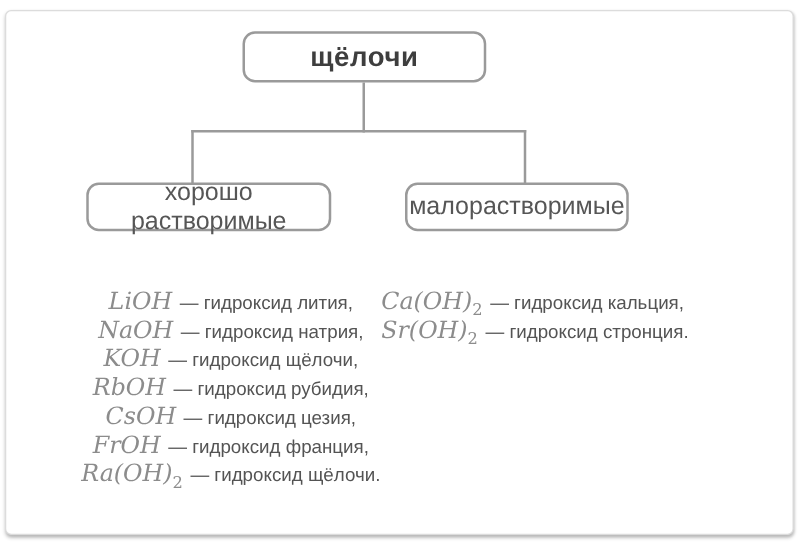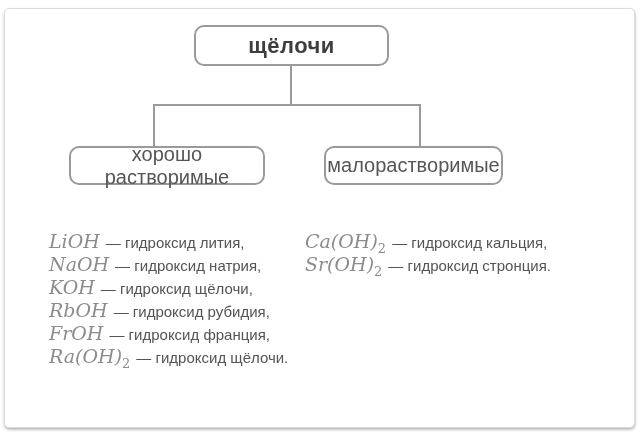--- a/index.html
+++ b/index.html
@@ -58,21 +58,21 @@
     background: var(--connector);
   }
   .conn.v1 { left: 285px; top: 57px;  width: 2px;   height: 40px; }
   .conn.h  { left: 148px; top: 95px;  width: 268px; height: 2px; }
   .conn.v2 { left: 148px; top: 95px;  width: 2px;   height: 44px; }
   .conn.v3 { left: 414px; top: 95px;  width: 2px;   height: 44px; }
   .legend-col {
     position: absolute;
     top: 221px;
   }
-  .legend-col.left  { left: 44px; }
+  .legend-col.left  { left: 60px; text-align: center; }
   .legend-col.right { left: 300px; }
   .legend-line {
     height: 23px;
     line-height: 23px;
     white-space: nowrap;
   }
   .formula {
     font-family: "DejaVu Serif", serif;
     font-style: italic;
     font-size: 19px;
@@ -124,20 +124,23 @@
   </div>
 
   <div class="legend-line">
     <span class="formula"><span class="fm">KOH</span></span><span class="desc">— гидроксид щёлочи,</span>
   </div>
 
   <div class="legend-line">
     <span class="formula"><span class="fm">RbOH</span></span><span class="desc">— гидроксид рубидия,</span>
   </div>
 
+  <div class="legend-line">
+    <span class="formula"><span class="fm">CsOH</span></span><span class="desc">— гидроксид цезия,</span>
+  </div>
 
   <div class="legend-line">
     <span class="formula"><span class="fm">FrOH</span></span><span class="desc">— гидроксид франция,</span>
   </div>
 
 
   <div class="legend-line">
     <span class="formula"><span class="fm">Ra(OH)</span><sub class="fs">2</sub></span><span class="desc">— гидроксид щёлочи.</span>
   </div>
 </div>

